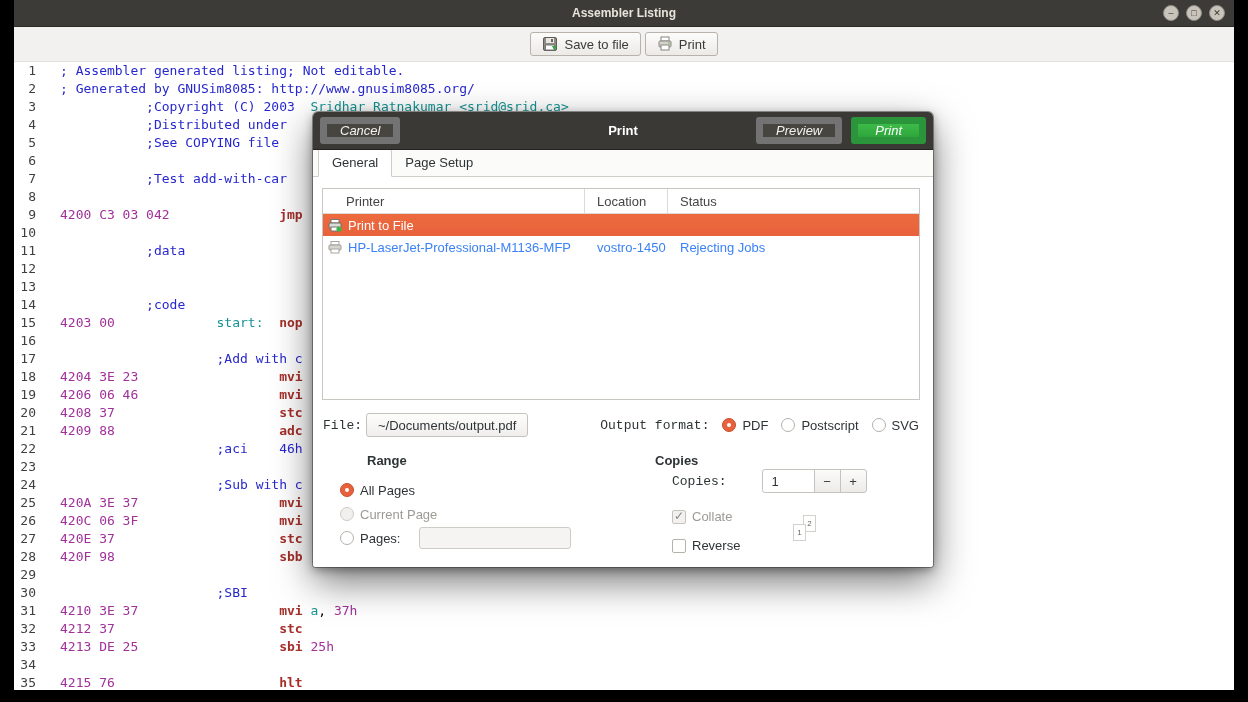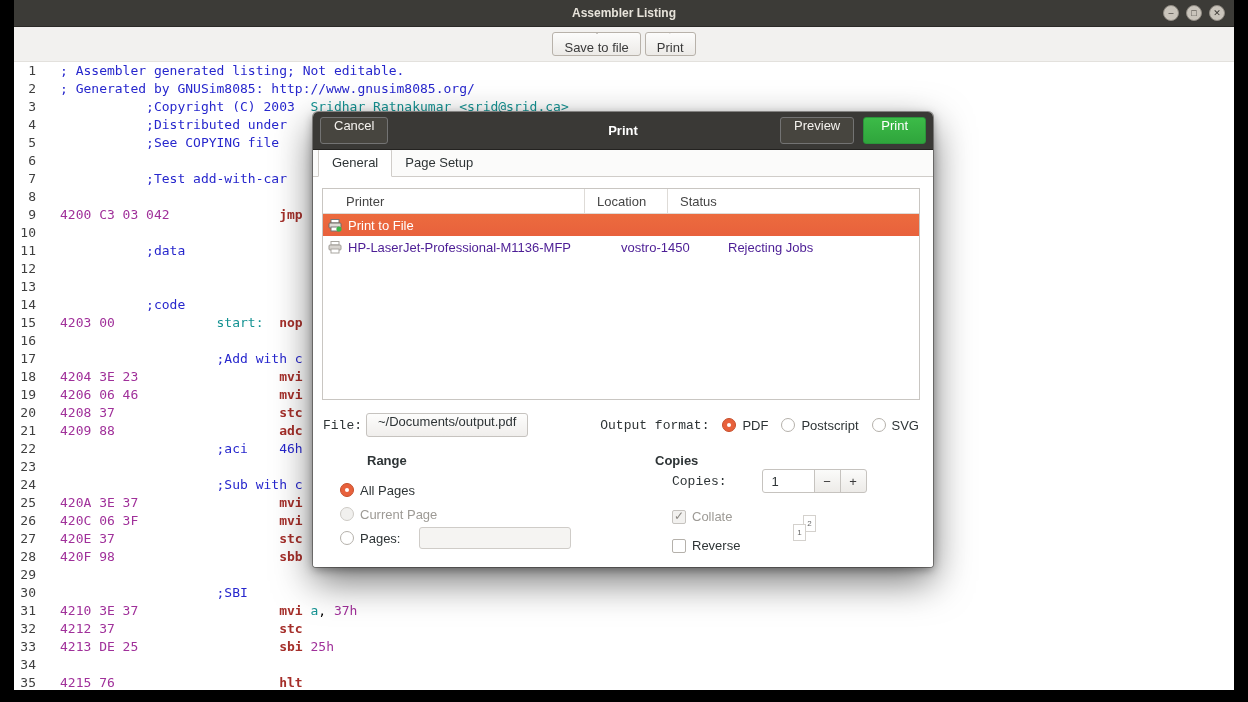--- a/index.html
+++ b/index.html
@@ -1,18 +1,18 @@
 <!DOCTYPE html>
 <html style="--titlebar: #3c3b37; --dialog_header: #3a3936; --selection_orange: #e8613c; --confirm_green: #3cbb48; --syntax_comment: #2727cd; --syntax_number: #a0309a; --syntax_opcode: #a52f2a; --syntax_label: #159393;"><head>
 <meta charset="utf-8">
 <style>
   * { box-sizing: border-box; }
   html,body{margin:0;padding:0;width:1248px;height:702px;background:#000;overflow:hidden;
     font-family:"Liberation Sans",sans-serif;font-size:13px;color:#2e3436;}
-  button{font:inherit;color:inherit;background:none;border:none;padding:0;cursor:default;flex-direction:column;}
+  button{font:inherit;color:inherit;background:none;border:none;padding:0;cursor:default;}
 
   
   .window{position:absolute;left:14px;top:0;width:1220px;height:690px;background:#fff;overflow:hidden;}
   .titlebar{height:27px;background:var(--titlebar,#3c3b37);border-bottom:1px solid #2b2a27;
     display:flex;align-items:center;justify-content:center;position:relative;}
   .title{color:#e7e3da;font-weight:bold;font-size:12px;}
   .win-controls{position:absolute;right:9px;top:5px;display:flex;gap:7px;}
   .wc{width:16px;height:16px;border-radius:50%;background:#c9c4bb;border:1px solid #8f8a82;
     color:#3a3733;font-size:9px;line-height:14px;text-align:center;}
 
@@ -34,21 +34,21 @@
   .s-p{color:#000;}
 
   
   .dialog{position:absolute;left:313px;top:112px;width:620px;height:455px;background:#fff;
     border-radius:5px 5px 3px 3px;
     box-shadow:0 0 0 1px rgba(40,38,35,.45), 0 14px 38px rgba(0,0,0,.55), 0 3px 10px rgba(0,0,0,.35);}
   .dlg-header{height:38px;background:var(--dialog_header,#3a3936);border-radius:5px 5px 0 0;
     border-bottom:1px solid #232220;display:flex;align-items:center;padding:0 7px;position:relative;}
   .dlg-title{position:absolute;left:0;right:0;text-align:center;color:#fff;font-weight:bold;}
   .hbtn{position:relative;z-index:1;height:27px;padding:0 13px;background:#47453f;
-    border:1px solid #737373;border-radius:3px;color:#f4f2ee;display:flex;align-items:center;}
+    border:7px solid #737373;border-radius:3px;color:#f4f2ee;display:flex;align-items:center;font-style:italic;}
   .hbtn.preview{margin-left:auto;margin-right:9px;}
   .hbtn.green{background:linear-gradient(var(--confirm_green,#3cbb48),#2fa53c);
     border-color:#2a953a;color:#fff;padding:0 17px;}
 
   .tabs{height:27px;background:#fbfbfa;border-bottom:1px solid #d0cdc9;
     display:flex;align-items:flex-end;padding-left:5px;}
   .tab{padding:5px 13px 6px;color:#2e3436;}
   .tab.active{background:#fff;border:1px solid #d0cdc9;border-bottom:1px solid #fff;
     margin-bottom:-1px;border-radius:2px 2px 0 0;}
 
@@ -60,21 +60,21 @@
   .ph{height:100%;display:flex;align-items:center;}
   .ph.c1{width:262px;padding-left:23px;border-right:1px solid #dedbd7;}
   .ph.c2{width:83px;padding-left:12px;border-right:1px solid #dedbd7;}
   .ph.c3{flex:1;padding-left:12px;}
   .prow{display:flex;align-items:center;height:22px;}
   .prow .pc{display:flex;align-items:center;}
   .pc.c1{width:262px;padding-left:5px;gap:6px;overflow:hidden;white-space:nowrap;}
   .pc.c2{width:83px;padding-left:12px;}
   .pc.c3{flex:1;padding-left:12px;}
   .prow.selected{background:linear-gradient(#ec6b3e,var(--selection_orange,#e25a2c));color:#fff;}
-  .prow.dim{color:#4c1d95;gap:24px;}
+  .prow.dim{color:#3b82f6;}
 
   .lbl{color:#2e3436;font-family:Liberation Mono, monospace;}
   .dim-lbl{color:#9d9a95;}
   .heading{font-weight:bold;}
 
   .file-row{position:absolute;left:10px;right:14px;top:235px;height:26px;display:flex;align-items:center;}
   .file-btn{margin-left:4px;height:24px;padding:0 11px;border:1px solid #c6c3bf;border-radius:3px;
     background:linear-gradient(#fdfdfc,#f0eeec);color:#2e3436;display:flex;align-items:center;}
   .ofmt{margin-left:auto;}
   .file-row .radio-opt{margin-left:13px;}

